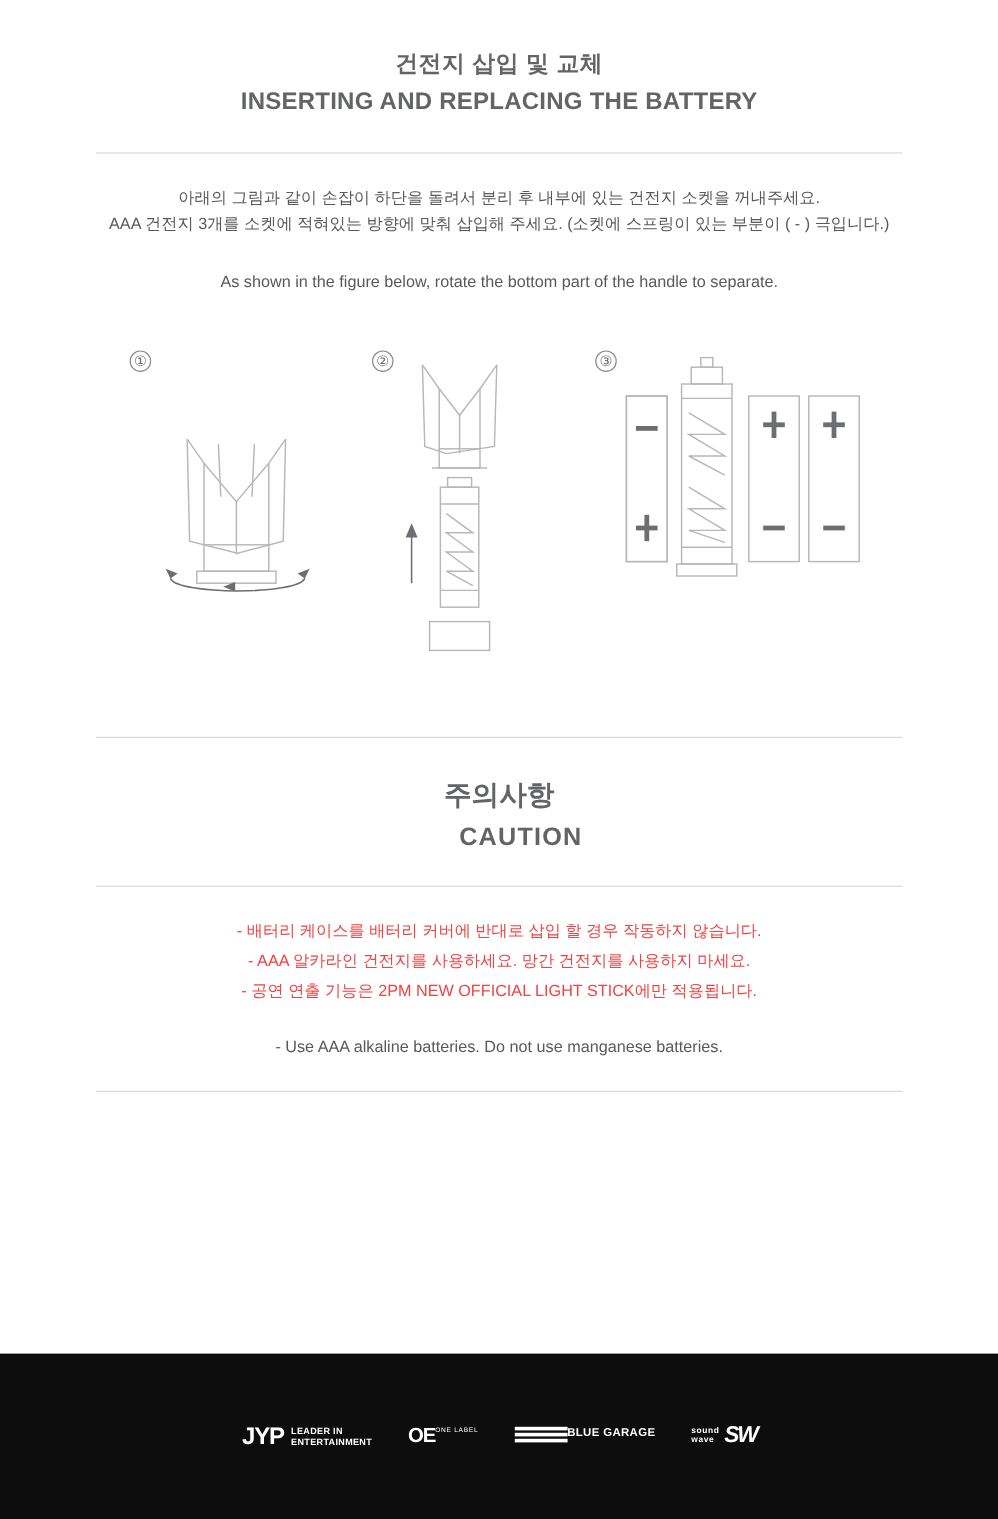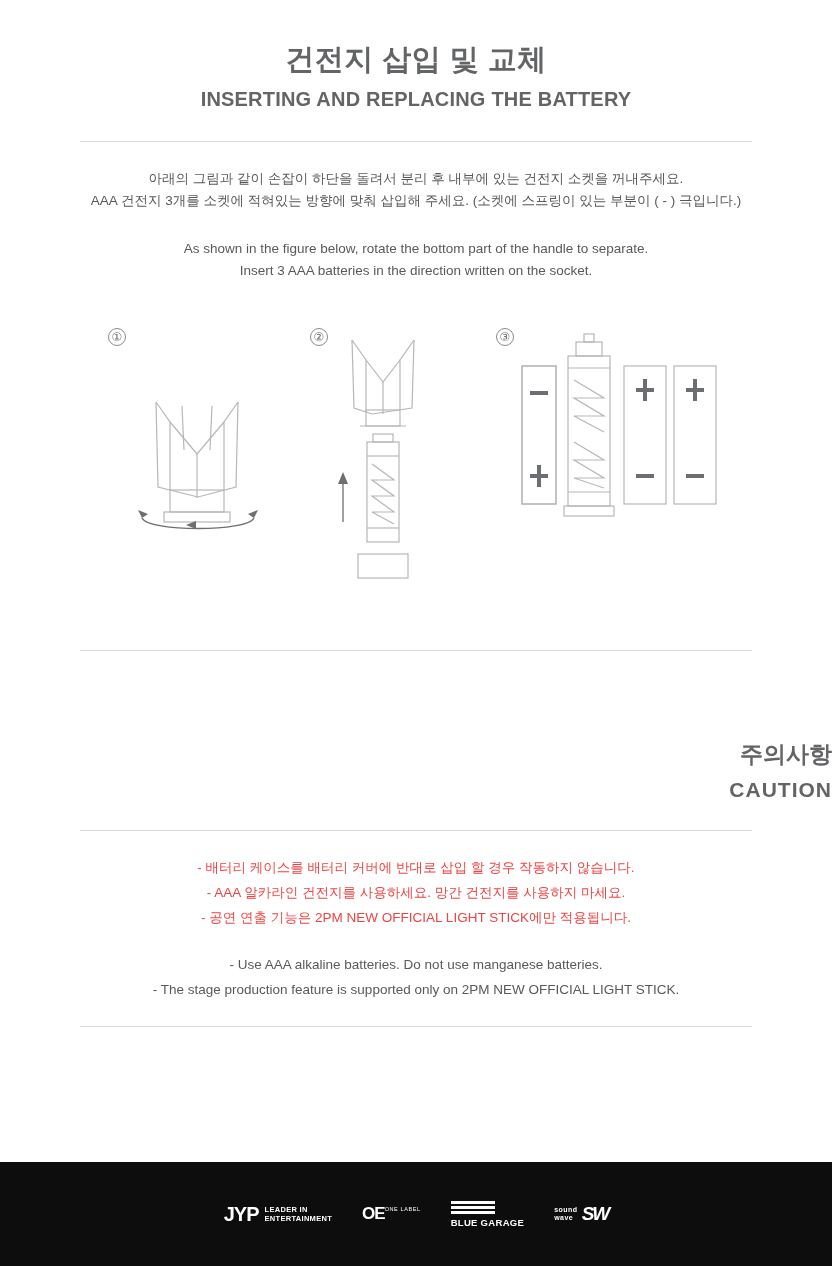--- a/index.html
+++ b/index.html
@@ -16,21 +16,21 @@
 
   .page {
     width: 832px;
     height: 1266px;
     position: relative;
   }
 
   
   .title-block { padding-top: 40px; text-align: center; }
   .title-ko {
-    font-size: 29px;
+    font-size: 19px;
     font-weight: bold;
     color: #636466;
     letter-spacing: 0.5px;
     margin: 0 0 8px 0;
     text-align: center;
   }
   .title-en {
     font-size: 20px;
     font-weight: bold;
     color: #636466;
@@ -78,21 +78,21 @@
     font-size: 12px;
     color: #6d6e71;
     width: 18px; height: 18px;
     border: 1px solid #8a8b8d;
     border-radius: 50%;
     text-align: center;
     line-height: 16px;
   }
 
   
-  .caution-block { text-align: right; margin-top: 88px; }
+  .caution-block { text-align: center; margin-top: 32px; }
   .caution-ko {
     font-size: 23px; font-weight: bold; color: #636466; margin: 0 0 8px 0;
   }
   .caution-en {
     font-size: 21px; font-weight: bold; color: #636466; margin: 0;
     letter-spacing: 1px;
     padding-left: 36px;
   }
   .rule.c1 { margin-top: 28px; }
 
@@ -111,21 +111,21 @@
     color: #58595b;
   }
   .rule.c2 { margin-top: 24px; }
 
   
   .footer {
     position: absolute;
     left: 0;
     bottom: 0;
     width: 832px;
-    height: 104px;
+    height: 138px;
     background: #0d0d0d;
     display: flex;
     align-items: center;
     justify-content: center;
     gap: 30px;
   }
   .logo { display: flex; align-items: center; }
   .logo-jyp {
     display: flex; align-items: center; gap: 6px;
   }
@@ -136,21 +136,21 @@
   .jyp-sub {
     color: #fff; font-size: 7.5px; font-weight: bold; line-height: 9px;
     letter-spacing: 0.3px;
   }
   .logo-one {
     display: flex; align-items: flex-start;
   }
   .one-mark { color: #fff; font-weight: bold; font-size: 17px; letter-spacing: -1px; }
   .one-sub { color: #fff; font-size: 5.5px; letter-spacing: 0.6px; margin-top: 2px; }
   .logo-bg {
-    display: flex; flex-direction: column; align-items: flex-start;
+    display: flex; flex-direction: row; align-items: flex-start;
   }
   .bg-bars { display: flex; flex-direction: column; gap: 2px; margin-bottom: 3px; }
   .bg-bars span { display: block; width: 44px; height: 3px; background: #fff; }
   .bg-text { color: #fff; font-size: 9.5px; font-weight: bold; letter-spacing: 0.3px; }
   .logo-sw { display: flex; align-items: center; gap: 4px; }
   .sw-mark { color: #fff; font-weight: bold; font-size: 19px; letter-spacing: -2px; font-style: italic;}
   .sw-text { color: #fff; font-size: 7px; font-weight: bold; line-height: 8px; letter-spacing: 0.5px;}
 </style>
 </head>
 <body>
@@ -164,21 +164,20 @@
 
   <div class="rule top1"></div>
 
   <div class="para-ko">
     <div>아래의 그림과 같이 손잡이 하단을 돌려서 분리 후 내부에 있는 건전지 소켓을 꺼내주세요.</div>
     <div>AAA 건전지 3개를 소켓에 적혀있는 방향에 맞춰 삽입해 주세요. (소켓에 스프링이 있는 부분이 ( - ) 극입니다.)</div>
   </div>
 
   <div class="para-en">
     <div>As shown in the figure below, rotate the bottom part of the handle to separate.</div>
-    <div>Insert 3 AAA batteries in the direction written on the socket.</div>
   </div>
 
   <div class="figures">
 
     <div class="step" style="left:108px; top:0; width:180px; height:220px;">
       <div class="step-num" style="left:0; top:6px;">①</div>
       <svg width="180" height="220" viewBox="0 0 180 220">
         <g fill="none" stroke="#b6b7b9" stroke-width="1.2">
 
           <path d="M48 80 L50 165 L90 175 L128 165 L130 80"></path>
@@ -279,21 +278,20 @@
   <div class="rule c1"></div>
 
   <div class="caution-list-ko">
     <div>-  배터리 케이스를 배터리 커버에 반대로 삽입 할 경우 작동하지 않습니다.</div>
     <div>-  AAA 알카라인 건전지를 사용하세요. 망간 건전지를 사용하지 마세요.</div>
     <div>-  공연 연출 기능은 2PM NEW OFFICIAL LIGHT STICK에만 적용됩니다.</div>
   </div>
 
   <div class="caution-list-en">
     <div>-  Use AAA alkaline batteries. Do not use manganese batteries.</div>
-    <div>-  The stage production feature is supported only on 2PM NEW OFFICIAL LIGHT STICK.</div>
   </div>
 
   <div class="rule c2"></div>
 
   <div class="footer">
 
     <div class="logo logo-jyp">
       <div class="jyp-mark">JYP</div>
       <div>
         <div class="jyp-sub">LEADER IN</div>

